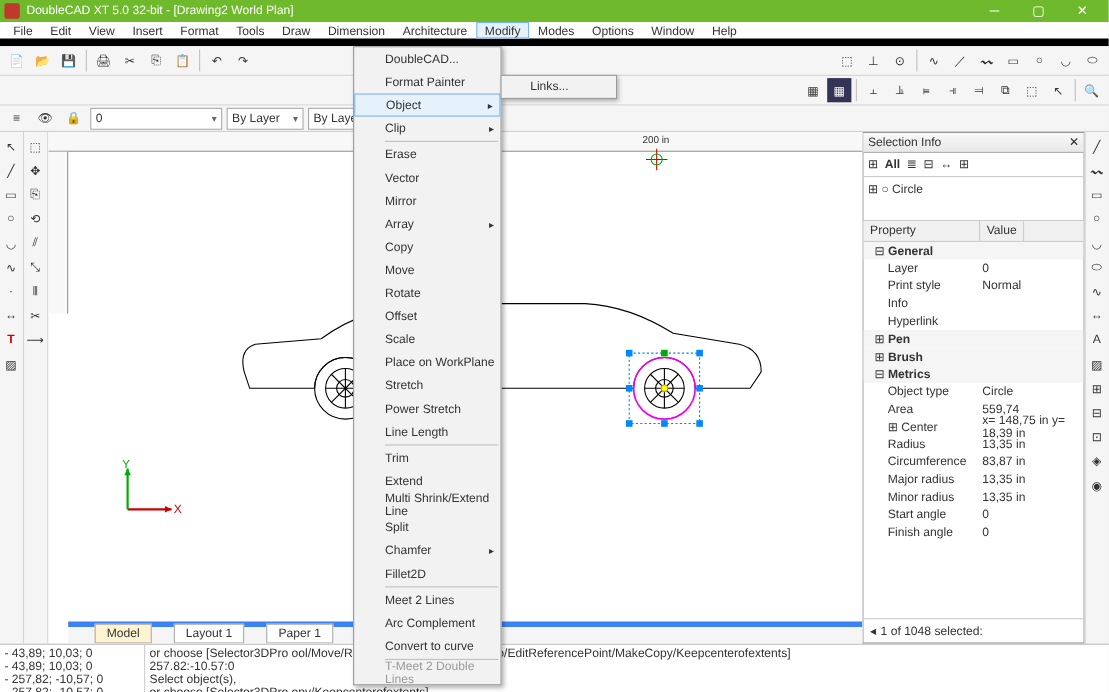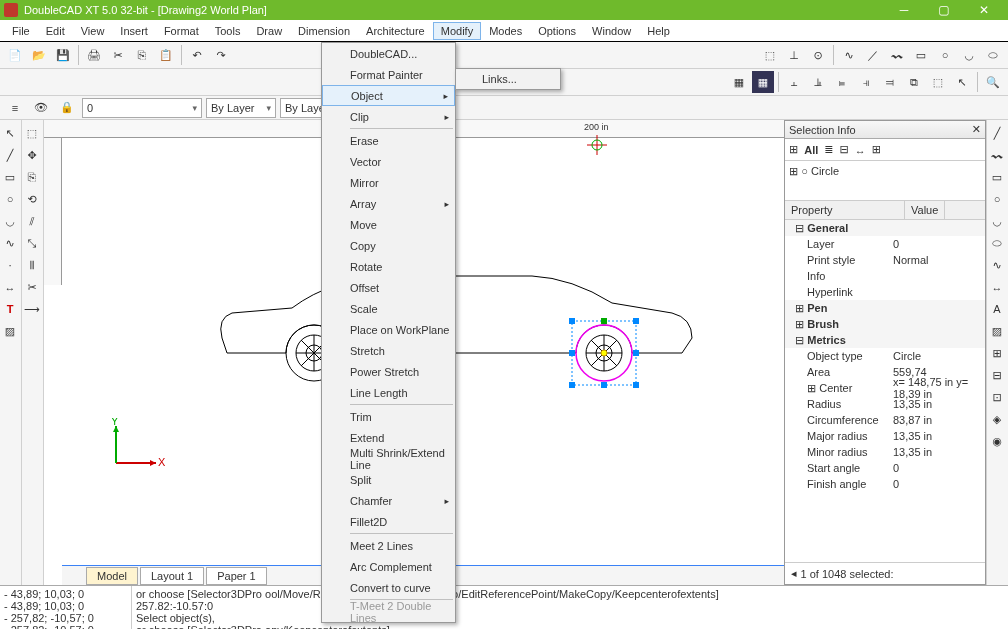--- a/index.html
+++ b/index.html
@@ -2,21 +2,21 @@
 <html><head>
 <meta charset="utf-8">
 <style>
 *{box-sizing:border-box;margin:0;padding:0;font-family:"Segoe UI",Tahoma,sans-serif;font-size:11px;color:#333}
 body{background:#f0f0f0;overflow:hidden}
 .titlebar{background:#6fba2c;height:20px;display:flex;align-items:center;padding:0 4px}
 .titlebar .icon{width:14px;height:14px;background:#c0392b;border-radius:2px;margin-right:6px}
 .titlebar .title{color:#fff;flex:1;font-size:11px}
 .winbtns{display:flex}
 .winbtn{width:40px;height:20px;display:flex;align-items:center;justify-content:center;color:#fff;font-size:12px}
-.menubar{background:#fff;height:22px;display:flex;align-items:center;padding:0 4px;border-bottom:1px solid #000000}
+.menubar{background:#fff;height:22px;display:flex;padding:0 4px;border-bottom:7px solid #000000}
 .menubar .mitem{padding:3px 8px;cursor:default}
 .menubar .mitem.active{background:#e5f1fb;border:1px solid #7eb4ea;padding:2px 7px}
 .toolbar{background:#f5f5f5;height:27px;display:flex;align-items:center;border-bottom:1px solid #d0d0d0;padding:0 4px;gap:2px}
 .tbtn{width:22px;height:22px;display:flex;align-items:center;justify-content:center;border:1px solid transparent}
 .tsep{width:1px;height:20px;background:#c0c0c0;margin:0 2px}
 .layerrow{background:#f5f5f5;height:24px;display:flex;align-items:center;padding:0 4px;gap:4px;border-bottom:1px solid #d0d0d0}
 .combo{height:20px;border:1px solid #aaa;background:#fff;padding:0 18px 0 4px;display:flex;align-items:center;position:relative;font-size:11px}
 .combo::after{content:"▾";position:absolute;right:4px;font-size:9px;color:#666}
 .mainrow{display:flex;height:465px;position:relative}
 .ltoolcol{width:22px;background:#f5f5f5;border-right:1px solid #d0d0d0;display:flex;flex-direction:column;padding-top:2px}
@@ -40,21 +40,21 @@
 .selinfo .tabs{height:22px;border-bottom:1px solid #ccc;display:flex;align-items:center;padding:0 4px;gap:6px}
 .selinfo .tree{height:40px;padding:4px;border-bottom:1px solid #ccc;font-size:11px}
 .selinfo .gridhdr{display:flex;background:#f0f0f0;border-bottom:1px solid #ccc}
 .selinfo .gridhdr div{padding:3px 6px;border-right:1px solid #ccc;font-size:11px}
 .selinfo .prow{display:flex;font-size:11px;height:16px;align-items:center}
 .selinfo .prow .k{width:108px;padding-left:22px}
 .selinfo .prow .v{flex:1}
 .selinfo .prow.grp{background:#f5f5f5}
 .selinfo .prow.grp .k{padding-left:10px;font-weight:normal}
 .selinfo .foot{margin-top:auto;padding:4px 6px;border-top:1px solid #ccc;font-size:11px;display:flex;align-items:center}
-.btabs{height:20px;background:#f5f5f5;display:flex;align-items:center;padding:0 24px;gap:2px;border-top:1px solid #3b82f6}
+.btabs{height:20px;background:#f5f5f5;display:flex;align-items:flex-end;padding:0 24px;gap:20px;border-top:5px solid #3b82f6}
 .btab{padding:2px 10px;border:1px solid #aaa;background:#fff;font-size:11px}
 .btab.active{background:#fff4d0}
 .cmdarea{height:88px;display:flex;background:#fff;border-top:1px solid #aaa}
 .cmdarea .hist{width:132px;border-right:1px solid #ccc;padding:2px 4px;font-size:10px;color:#0033aa;overflow:hidden}
 .cmdarea .hist div{white-space:nowrap}
 .cmdarea .cmdout{flex:1;padding:2px 4px;font-family:Consolas,monospace;font-size:10px;color:#006600;overflow:hidden}
 svg{display:block}
 </style>
 </head>
 <body>
@@ -243,21 +243,21 @@
       <b>All</b>
       <span>≣</span>
       <span>⊟</span>
       <span>↔</span>
       <span>⊞</span>
     </div>
     <div class="tree">
       ⊞ ○ <span>Circle</span>
     </div>
     <div class="gridhdr">
-      <div style="width:120px">Property</div>
+      <div style="width:106px">Property</div>
       <div>Value</div>
     </div>
     <div id="propgrid" style="flex:1;overflow:hidden">
         <div class="prow grp">
           <div class="k">⊟ <b>General</b></div>
           <div class="v"></div>
         </div>
         <div class="prow">
           <div class="k">Layer</div>
           <div class="v">0</div>
@@ -350,22 +350,22 @@
 <div class="dropdown" id="modmenu" style="top:42px">
     <div class="drow">DoubleCAD...</div>
     <div class="drow">Format Painter</div>
     <div class="drow hl">Object<span class="arr">▸</span></div>
     <div class="drow">Clip<span class="arr">▸</span></div>
     <div class="dsep"></div>
     <div class="drow">Erase</div>
     <div class="drow">Vector</div>
     <div class="drow">Mirror</div>
     <div class="drow">Array<span class="arr">▸</span></div>
+    <div class="drow">Copy</div>
     <div class="drow">Move</div>
-    <div class="drow">Copy</div>
     <div class="drow">Rotate</div>
     <div class="drow">Offset</div>
     <div class="drow">Scale</div>
     <div class="drow">Place on WorkPlane</div>
     <div class="drow">Stretch</div>
     <div class="drow">Power Stretch</div>
     <div class="drow">Line Length</div>
     <div class="dsep"></div>
     <div class="drow">Trim</div>
     <div class="drow">Extend</div>

